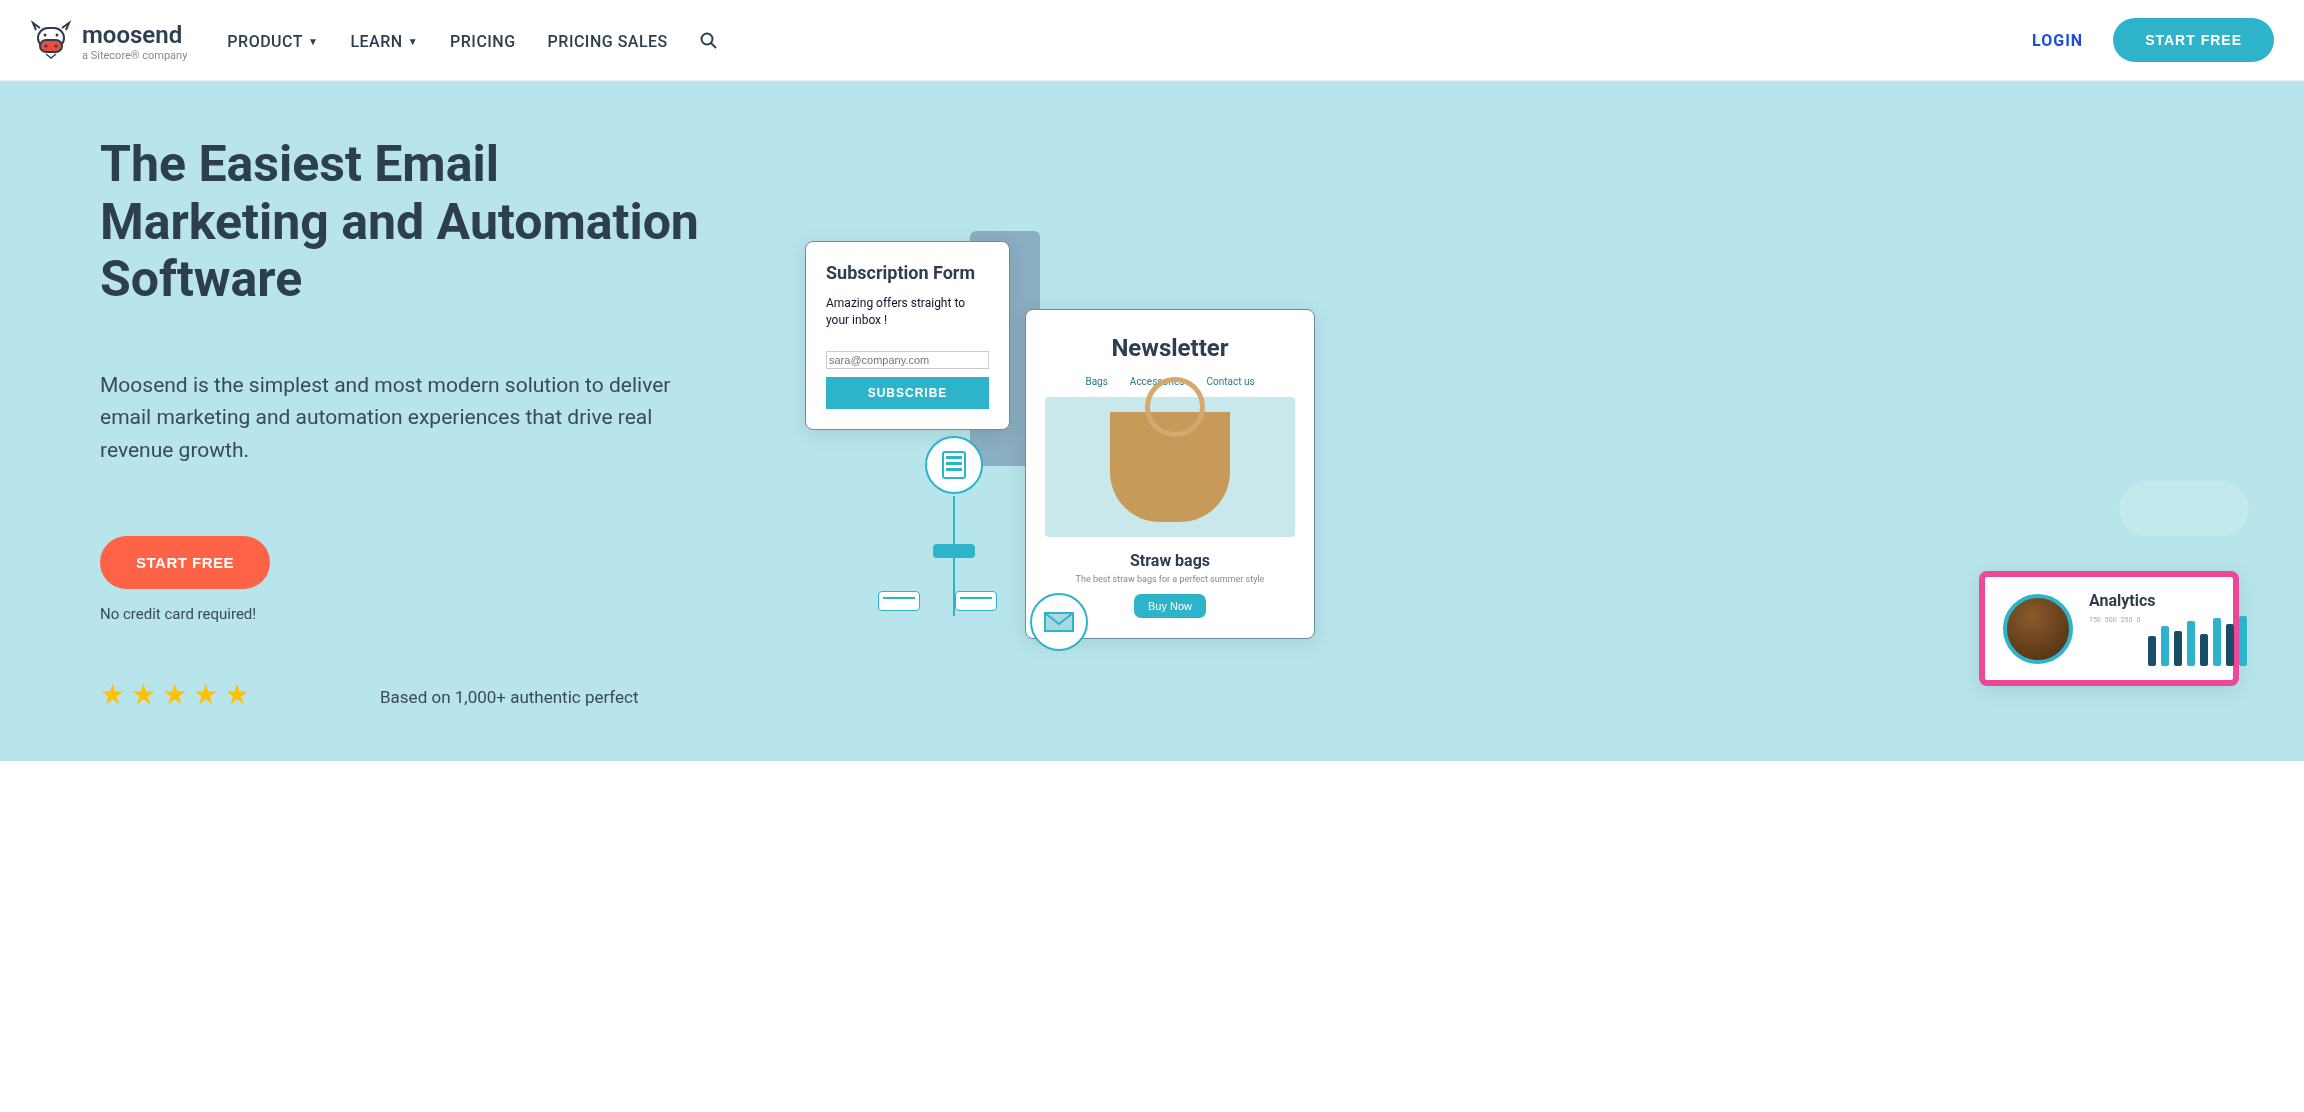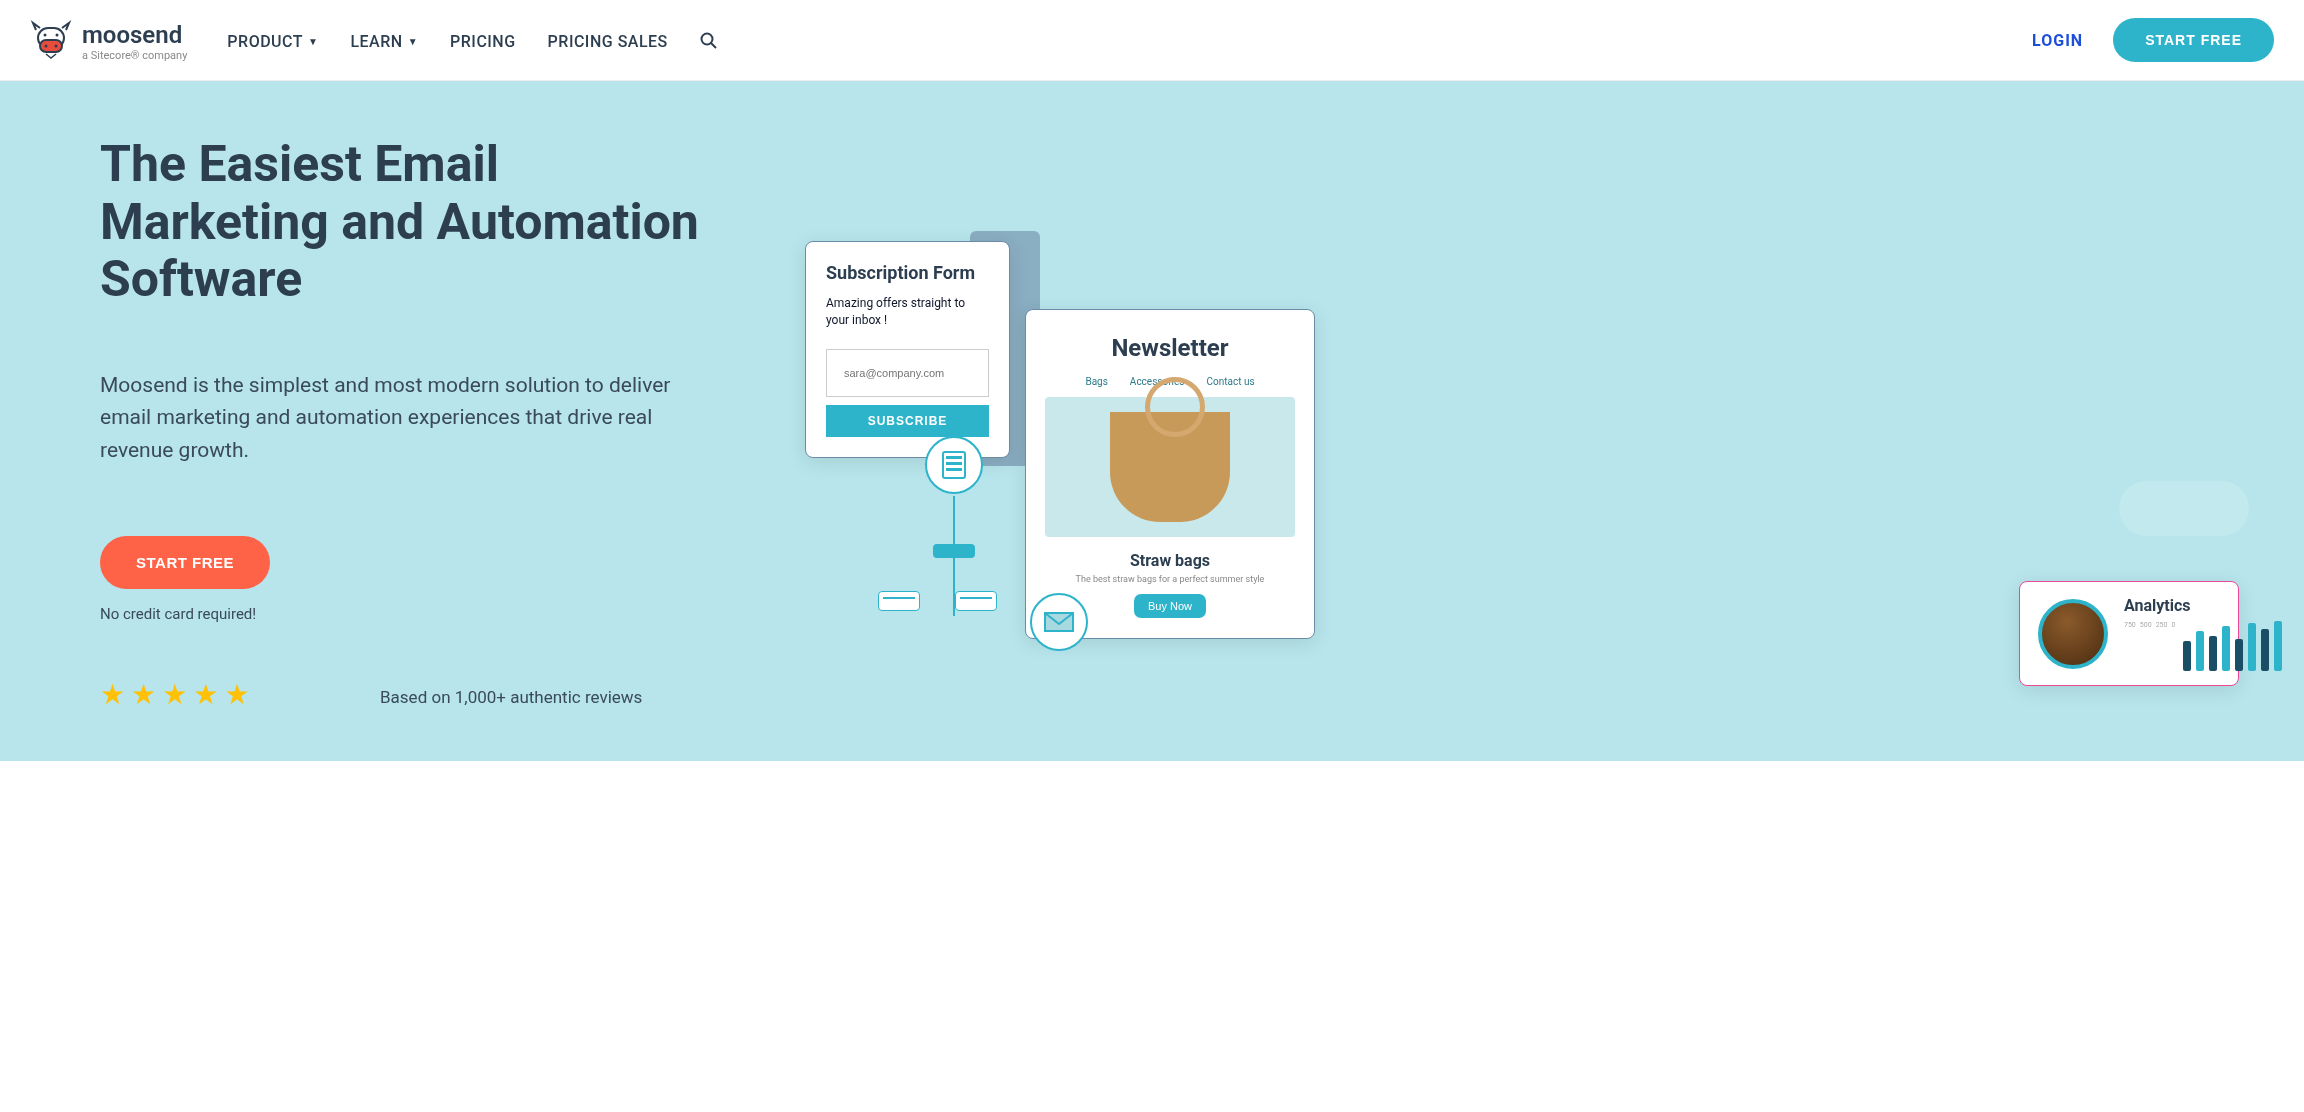--- a/index.html
+++ b/index.html
@@ -35,32 +35,32 @@
 .review-logos { display: flex; gap: 55px; margin-top: 30px; align-items: center; color: #8a9199; font-weight: 700; font-size: 20px; }
 .review-logo { display: flex; align-items: center; gap: 6px; }
 
 
 .hero-right { flex: 1; position: relative; }
 .card { background: #fff; border-radius: 8px; box-shadow: 0 4px 20px rgba(0,0,0,0.1); position: absolute; }
 .sub-form { width: 205px; padding: 20px; top: 105px; left: 45px; border: 1px solid #6a8ca8; }
 .sub-form-bg { position: absolute; top: 95px; left: 210px; width: 70px; height: 235px; background: #8aaec2; border-radius: 6px; }
 .sub-title { font-weight: 700; font-size: 18px; color: #2c3e50; margin-bottom: 12px; }
 .sub-desc { font-size: 12px; color: #0f172a; margin-bottom: 20px; line-height: 1.4; }
-.sub-input { width: 100%; border: 1px solid #ccc; padding: 17px; font-size: 11px; margin-bottom: 8px; }
+.sub-input { width: 100%; border: 1px solid #ccc; padding: 2px; font-size: 11px; margin-bottom: 8px; }
 .sub-btn { width: 100%; background: #2db4ca; color: #fff; border: none; padding: 9px; font-size: 12px; letter-spacing: 1px; font-weight: 600; }
 .newsletter { width: 290px; top: 173px; left: 265px; border: 1px solid #6a8ca8; padding: 24px 10px 20px; text-align: center; }
 .nl-title { font-size: 24px; font-weight: 700; color: #2c3e50; margin-bottom: 14px; }
 .nl-tabs { display: flex; justify-content: center; gap: 22px; font-size: 10px; color: #2c7a8a; margin-bottom: 10px; }
 .nl-img { width: 250px; height: 140px; background: linear-gradient(#c9e8ec, #c9e8ec); margin: 0 auto 14px; border-radius: 4px; display: flex; align-items: center; justify-content: center; }
 .bag { width: 120px; height: 110px; background: #c89a5a; border-radius: 0 0 50px 50px; position: relative; }
 .bag::before { content: ''; position: absolute; top: -35px; left: 35px; width: 50px; height: 50px; border: 5px solid #d4a86e; border-radius: 50%; }
 .nl-prod { font-weight: 700; font-size: 16px; color: #2c3e50; }
 .nl-sub { font-size: 9px; color: #888; margin: 4px 0 10px; }
 .nl-buy { background: #2db4ca; color: #fff; border: none; padding: 6px 14px; font-size: 11px; border-radius: 7px; }
-.analytics { width: 220px; bottom: 45px; right: -35px; padding: 14px 18px; display: flex; gap: 16px; align-items: center; border: 1px solid #ec4899; }
+.analytics { width: 260px; bottom: 45px; right: -35px; padding: 14px 18px; display: flex; gap: 16px; align-items: center; border: 6px solid #ec4899; }
 .avatar { width: 70px; height: 70px; border-radius: 50%; background: radial-gradient(circle at 40% 30%, #8b5a2b, #4a2c10); border: 4px solid #2db4ca; flex-shrink: 0; }
 .an-right { flex: 1; }
 .an-title { font-weight: 700; font-size: 16px; color: #2c3e50; margin-bottom: 6px; }
 .an-chart { display: flex; gap: 5px; align-items: flex-end; height: 50px; }
 .bar { width: 8px; background: #2db4ca; border-radius: 2px; }
 .bar:nth-child(odd) { background: #1a4e66; }
 .bar1 { height: 30px; } .bar2 { height: 40px; } .bar3 { height: 35px; } .bar4 { height: 45px; } .bar5 { height: 32px; } .bar6 { height: 48px; } .bar7 { height: 42px; } .bar8 { height: 50px; }
 .an-labels { display: flex; flex-direction: row; gap: 4px; font-size: 7px; color: #aaa; margin-right: 4px; justify-content: space-between; height: 50px; }
 .circle-icon { position: absolute; width: 58px; height: 58px; background: #fff; border: 2px solid #2db4ca; border-radius: 50%; display: flex; align-items: center; justify-content: center; }
 .doc-icon { top: 300px; left: 165px; }
@@ -123,21 +123,21 @@
     <button class="hero-cta">START FREE</button>
     <p class="hero-note">No credit card required!</p>
     <div class="reviews">
       <div class="stars">
         <span class="star">★</span>
         <span class="star">★</span>
         <span class="star">★</span>
         <span class="star">★</span>
         <span class="star">★</span>
       </div>
-      <span class="review-text">Based on 1,000+ authentic reviews</span>
+      <span class="review-text">Based on 1,000+ authentic perfect</span>
     </div>
   </div>
 
   <div class="hero-right">
     <div class="sub-form-bg"></div>
     <div class="card sub-form">
       <div class="sub-title">Subscription Form</div>
       <div class="sub-desc">Amazing offers straight to your inbox !</div>
       <input class="sub-input" placeholder="sara@company.com" style="">
       <button class="sub-btn">SUBSCRIBE</button>

